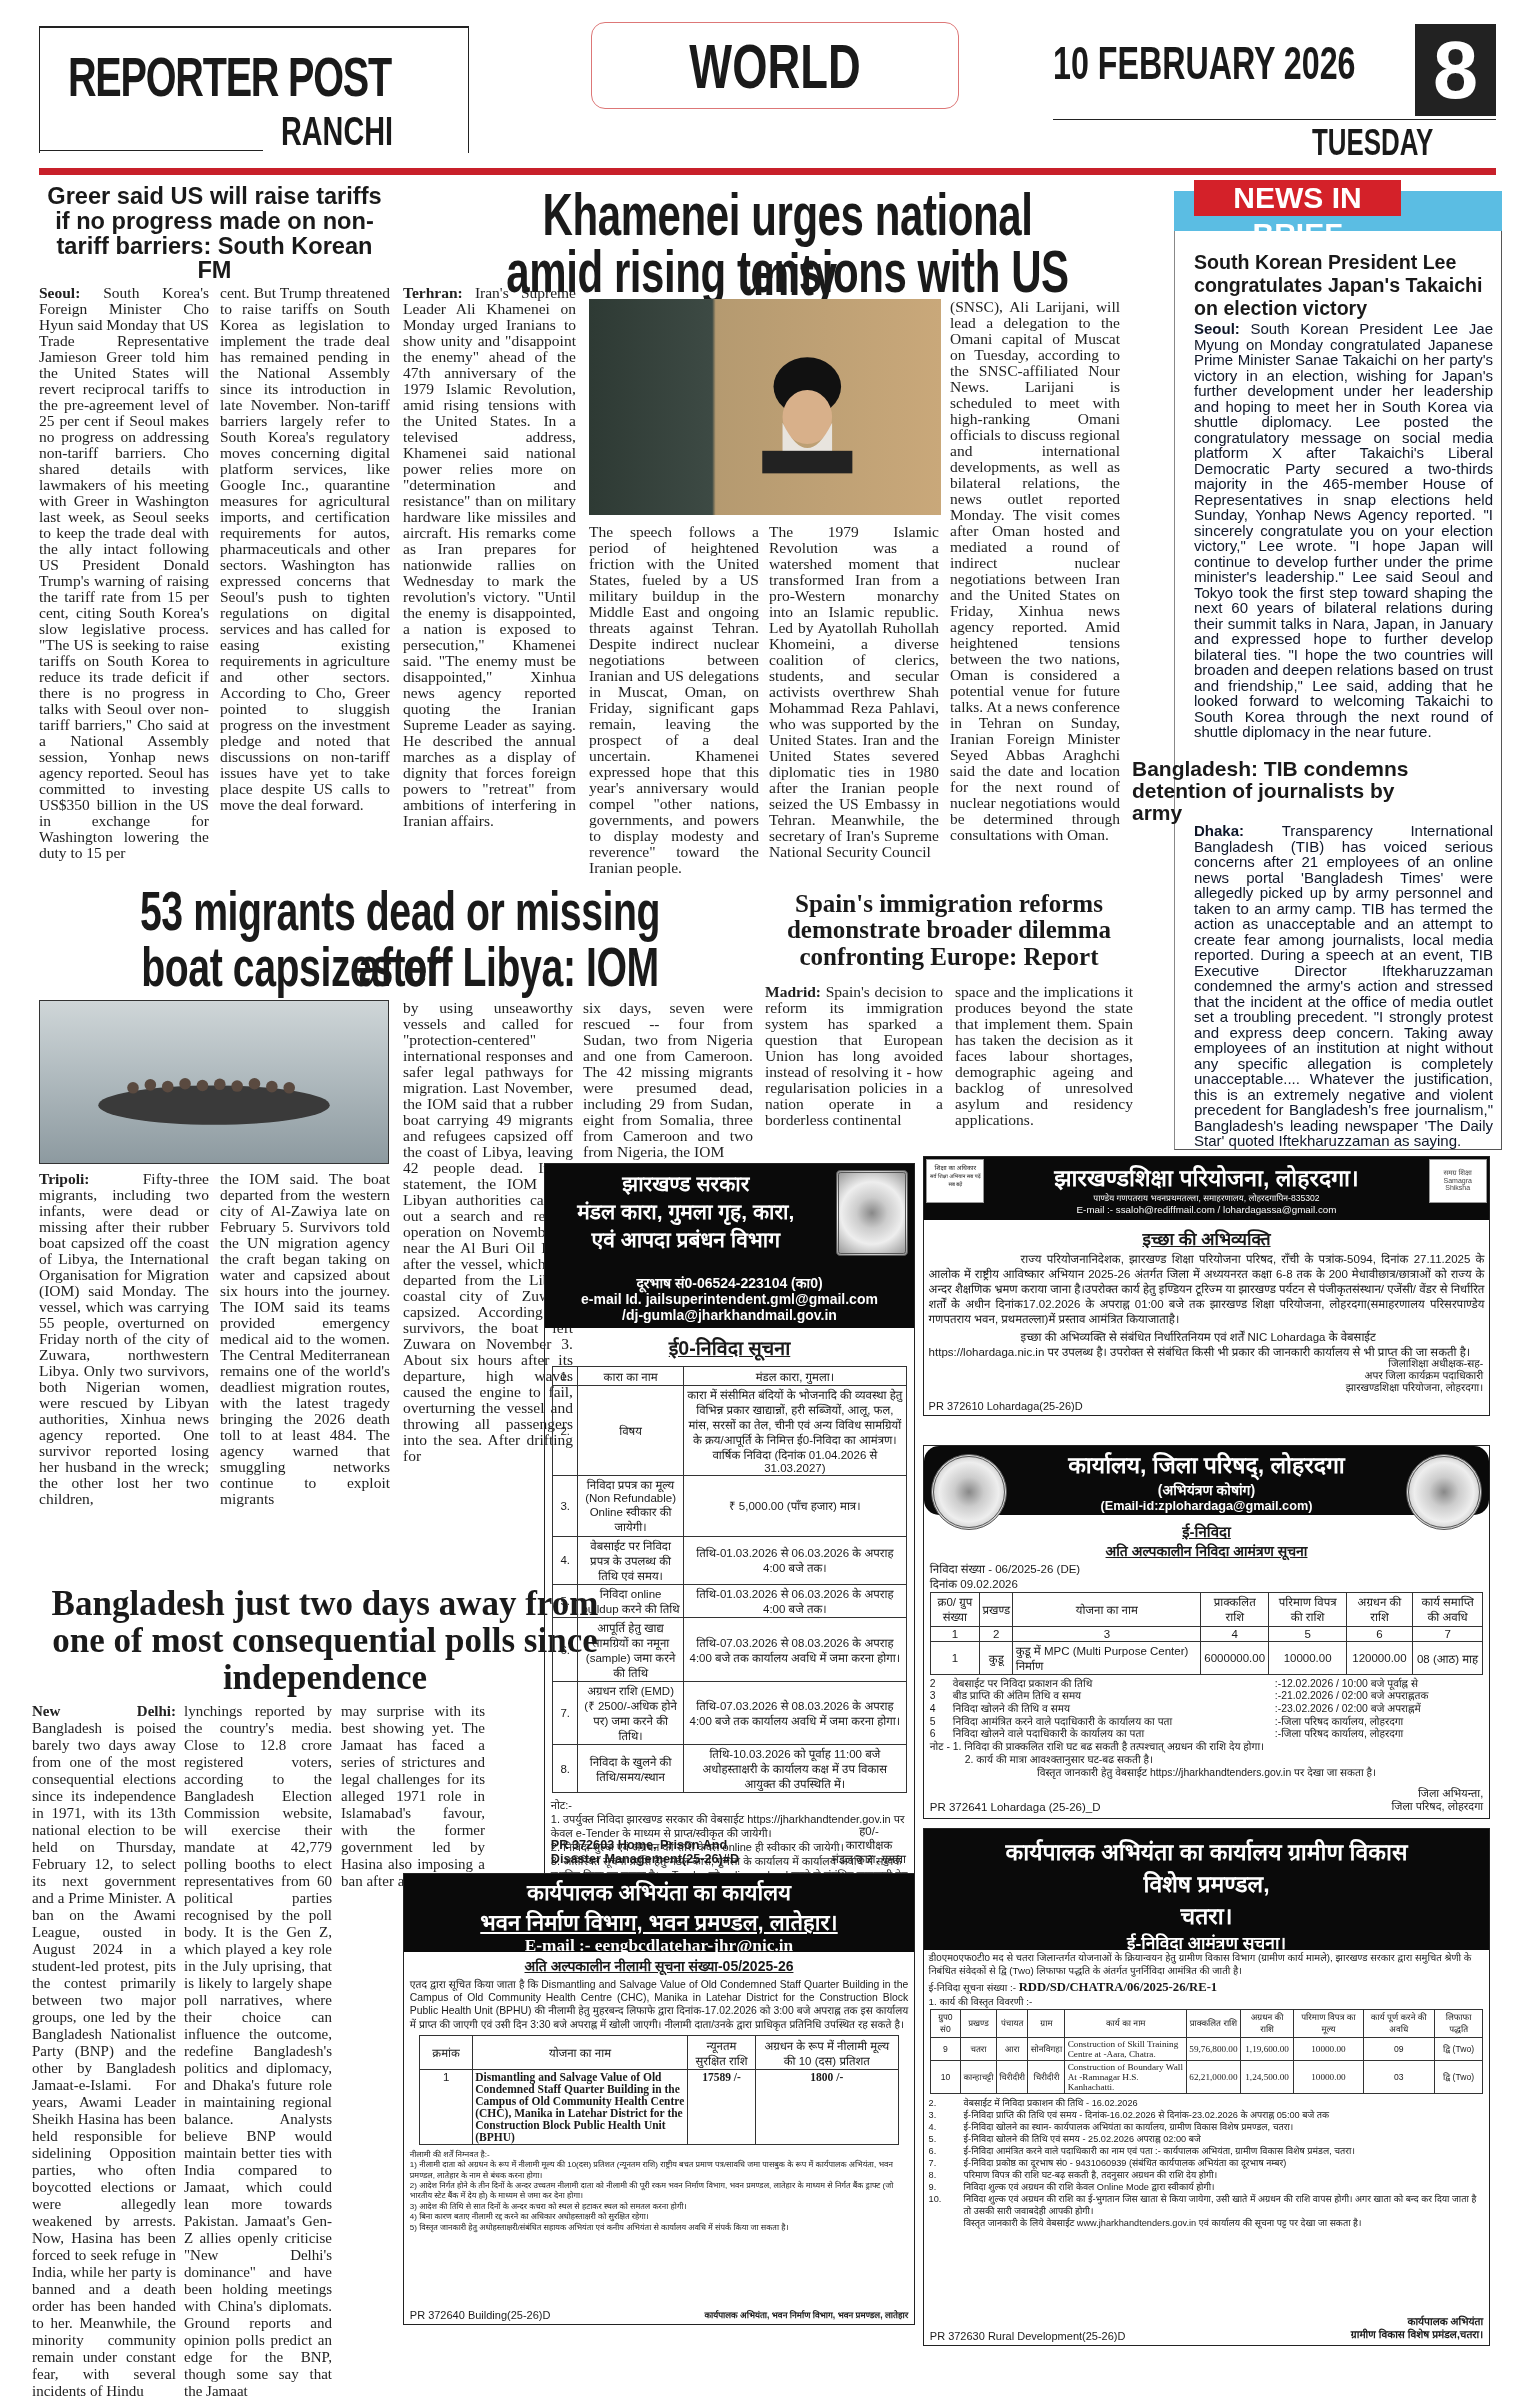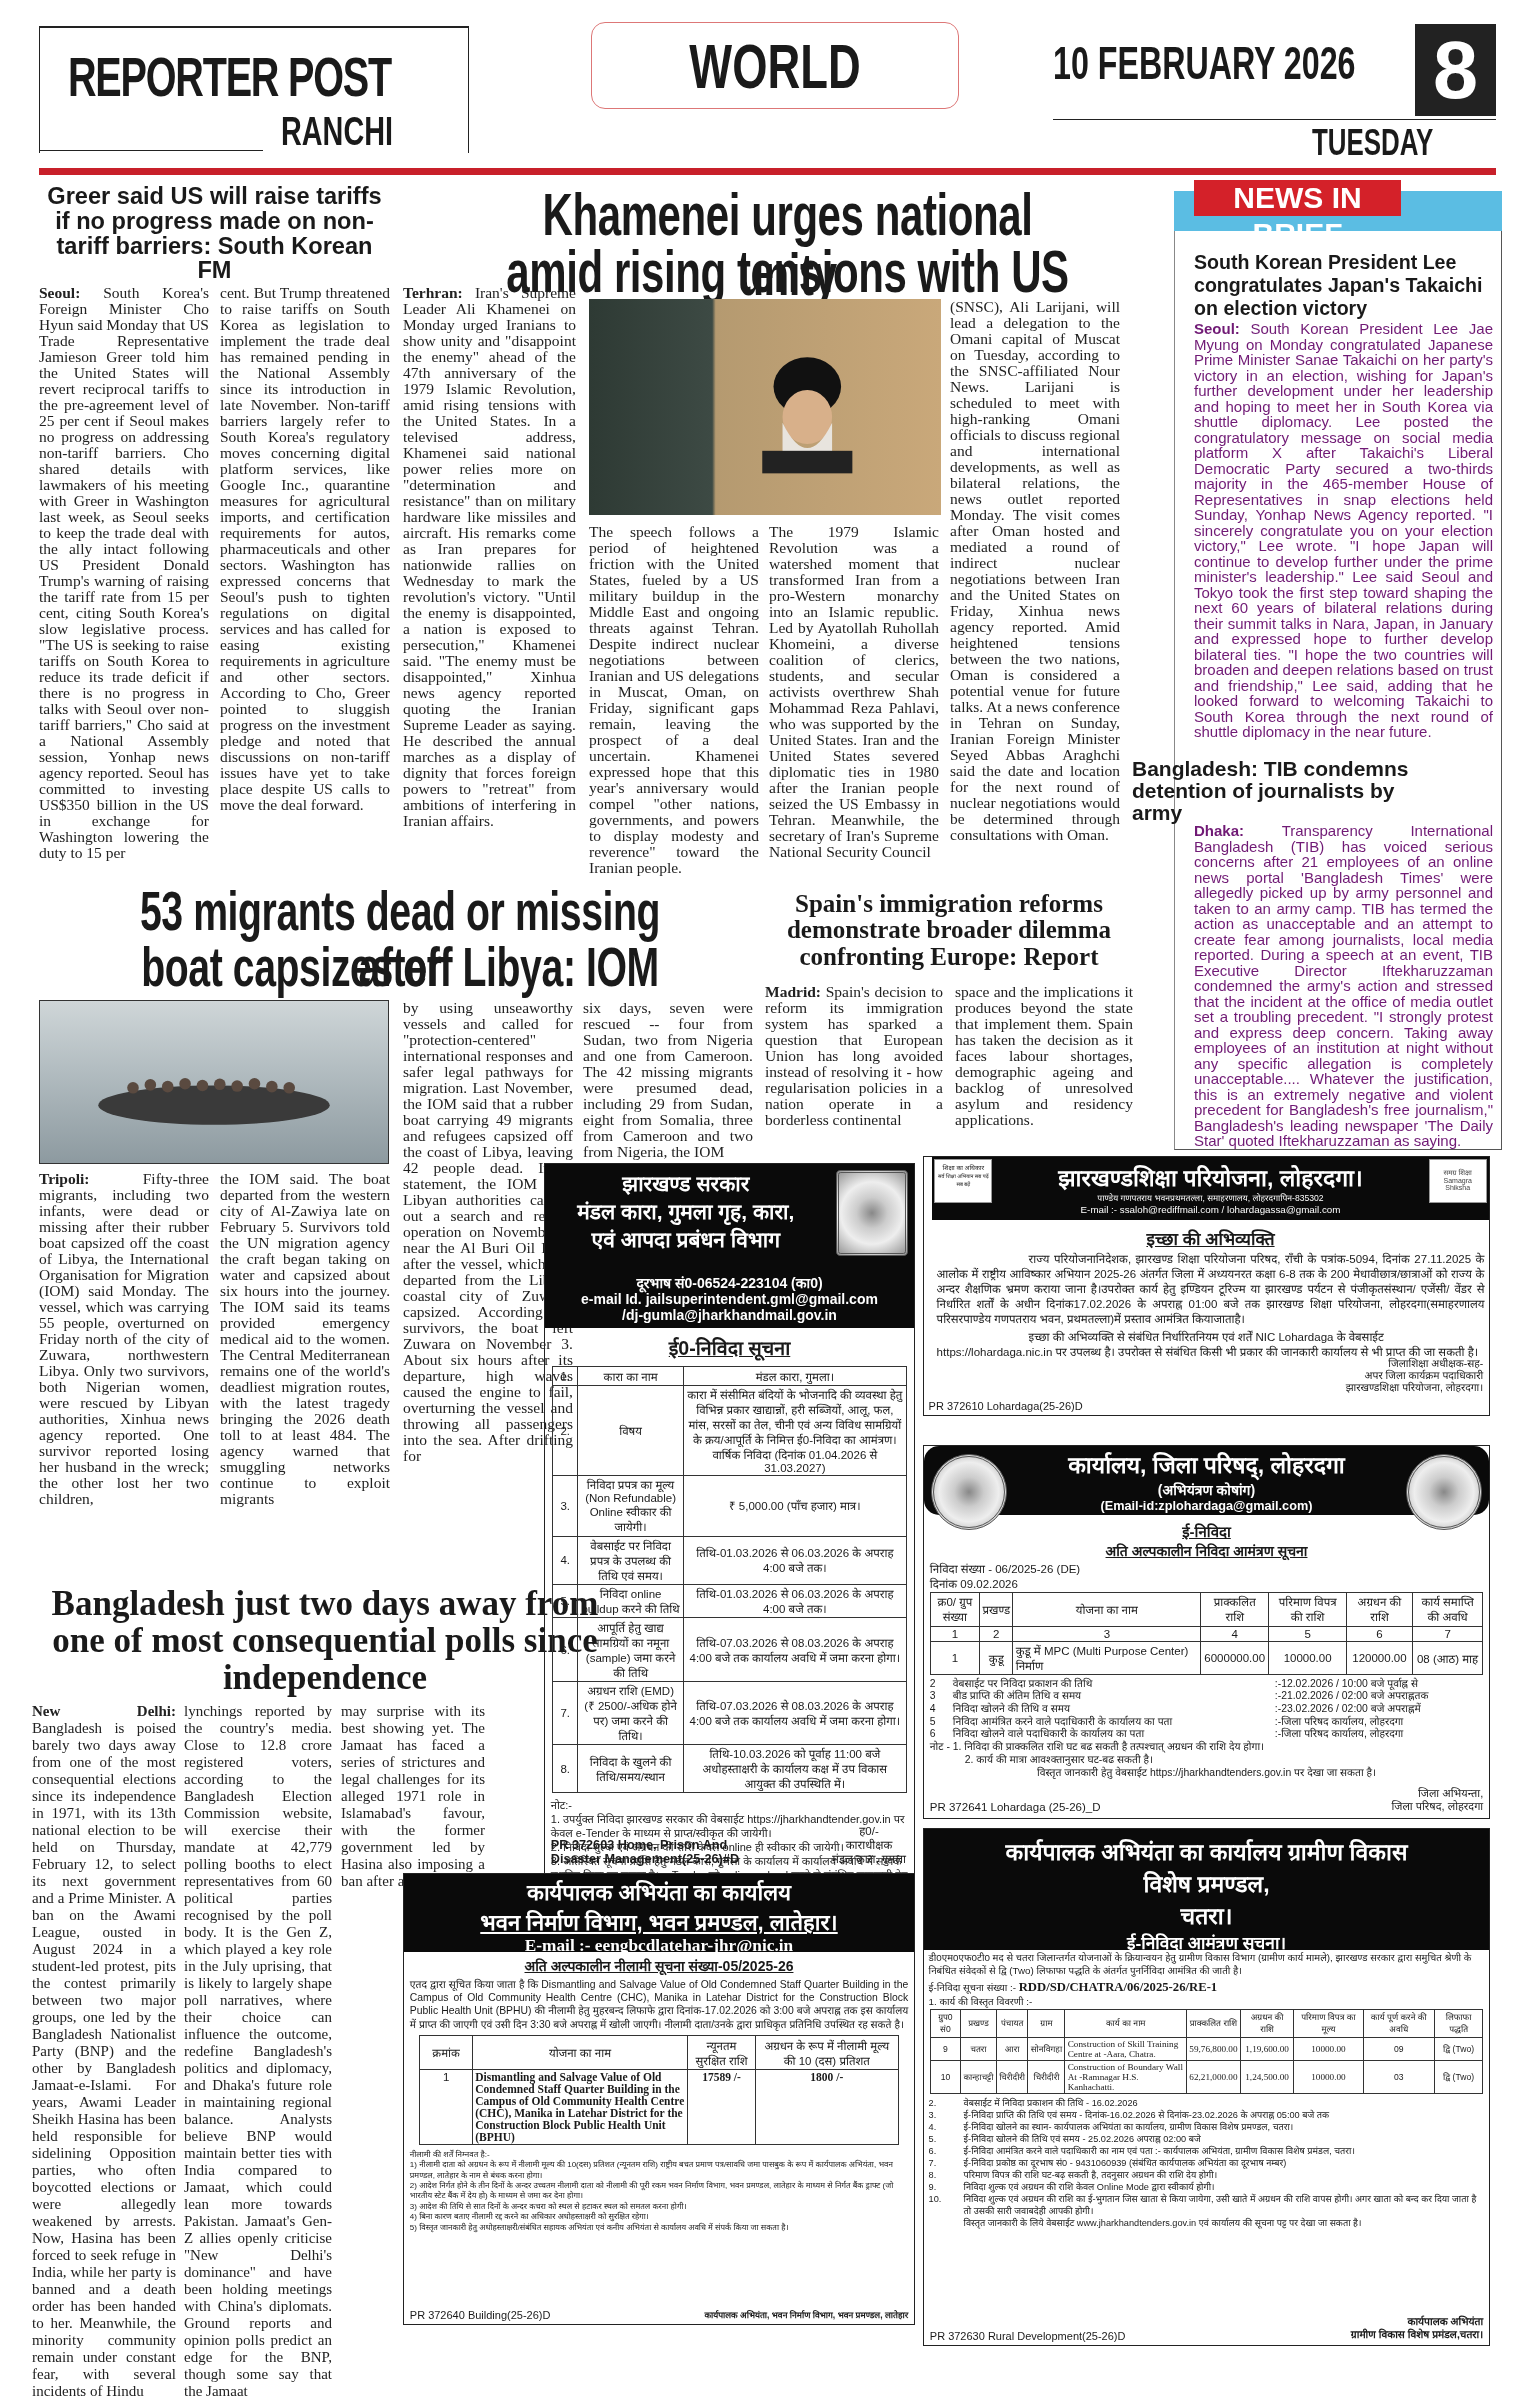--- a/index.html
+++ b/index.html
@@ -15,21 +15,21 @@
   .page-num { left: 1415px; top: 24px; width: 81px; height: 92px; background: #222; color: #fff; font-family: "Liberation Sans", sans-serif; font-weight: 900; font-size: 81px; text-align: center; line-height: 92px; }
   .date-rule { left: 1053px; top: 119px; width: 443px; border-bottom: 1.7px solid #222; }
   .day-text { left: 1312px; top: 122px; font-family: "Liberation Sans", sans-serif; font-weight: 900; font-size: 37px; transform: scaleX(0.7); transform-origin: left; }
   .red-rule { left: 39px; top: 168px; width: 1457px; height: 7px; background: #c8202a; }
 
   .hl-sans { font-family: "Liberation Sans", sans-serif; font-weight: 700; text-align: center; line-height: 1.05; }
   .hl-cond { font-family: "Liberation Sans", sans-serif; font-weight: 900; text-align: center; transform: scaleX(0.7); line-height: 1.0; letter-spacing: -0.6px; }
   .hl-serif { font-family: "Liberation Serif", serif; font-weight: 700; text-align: center; line-height: 1.05; }
   .body-col { font-family: "Liberation Serif", serif; font-size: 15.5px; line-height: 16px; text-align: justify; color: #222; }
   .body-col b { font-weight: 700; }
-  .brief-body { font-family: "Liberation Sans", sans-serif; font-size: 15px; line-height: 15.5px; text-align: justify; color: #701a75; }
+  .brief-body { font-family: "Liberation Sans", sans-serif; font-size: 15px; line-height: 15.5px; text-align: justify; color: #0f172a; }
 
   .photo { background: linear-gradient(90deg, #2e3a34 0%, #3d4a44 35%, #b59a70 36%, #c9a87a 100%); }
   .photo-head { position: absolute; left: 46%; top: 12%; width: 32%; height: 80%; }
   .boat-photo { background: linear-gradient(180deg, #cfd6d8 0%, #b4bec2 40%, #8d9aa0 100%); border: 1.2px solid #333; }
 
   .nib-bar { left: 1174px; top: 191px; width: 328px; height: 40px; background: #5bbde3; }
   .nib-label { left: 1194px; top: 180px; width: 207px; height: 36px; background: #d42129; color: #fff; font-family: "Liberation Sans", sans-serif; font-weight: 900; font-size: 30px; text-align: center; line-height: 36px; }
   .nib-box { left: 1174px; top: 231px; width: 328px; height: 919px; border-right: 1.7px solid #555; border-bottom: 1.7px solid #555; border-left: 1.2px solid #888; }
 
   .ad { border: 1.7px solid #222; font-family: "Liberation Sans", sans-serif; }
@@ -180,21 +180,21 @@
     <div>3. अतिरिक्त सूचना प्राप्ति हेतु मंडल कारा, गुमला के कार्यालय में कार्यालय अवधि में सम्पर्क स्थापित किया जा सकता है। e-Tender को online upload करने से संबंधित जानकारी हेतु कार्यालय अवधि में Helpline No. 9430342752 से सम्पर्क किया जा सकता है।</div>
   </div>
   <div style="position:absolute;left:5.8px;bottom:7px;width:190px;font-size:12.7px;font-weight:700;">PR 372603 Home, Prison And Disaster Management(25-26)#D</div>
   <div style="position:absolute;right:8px;bottom:7px;text-align:center;font-size:11.5px;line-height:14px;">
     <div>ह0/-</div>
     <div>काराधीक्षक</div>
     <div>मंडल कारा, गुमला</div>
   </div>
 </div>
 
-<div class="abs ad" style="left:923px;top:1156px;width:567px;height:260px;padding-left:8px;">
+<div class="abs ad" style="left:923px;top:1156px;width:567px;height:260px;">
   <div class="ad-head" style="height:63px;position:relative;">
     <div class="logo-box" style="position:absolute;left:2.3px;top:2.3px;width:58px;height:44px;color:#222;font-size:6.3px;padding:2.3px;">
         <div>शिक्षा का अधिकार</div>
         <div style="font-size:5.2px">सर्व शिक्षा अभियान सब पढ़ें सब बढ़ें</div>
       </div>
     <div style="position:absolute;left:69px;right:69px;top:3.5px;font-size:23px;font-weight:700;">झारखण्डशिक्षा परियोजना, लोहरदगा।</div>
     <div style="position:absolute;left:69px;right:69px;top:35px;font-size:8.6px;">पाण्डेय गणपतराय भवनप्रथमतल्ला, समाहरणालय, लोहरदगापिन-835302</div>
     <div style="position:absolute;left:69px;right:69px;top:47px;font-size:9.8px;">E-mail :- ssaloh@rediffmail.com / lohardagassa@gmail.com</div>
     <div class="logo-box" style="position:absolute;right:2.3px;top:2.3px;width:58px;height:44px;color:#444;font-size:7px;padding:8px 2.3px;">समग्र शिक्षा Samagra Shiksha</div>
   </div>

